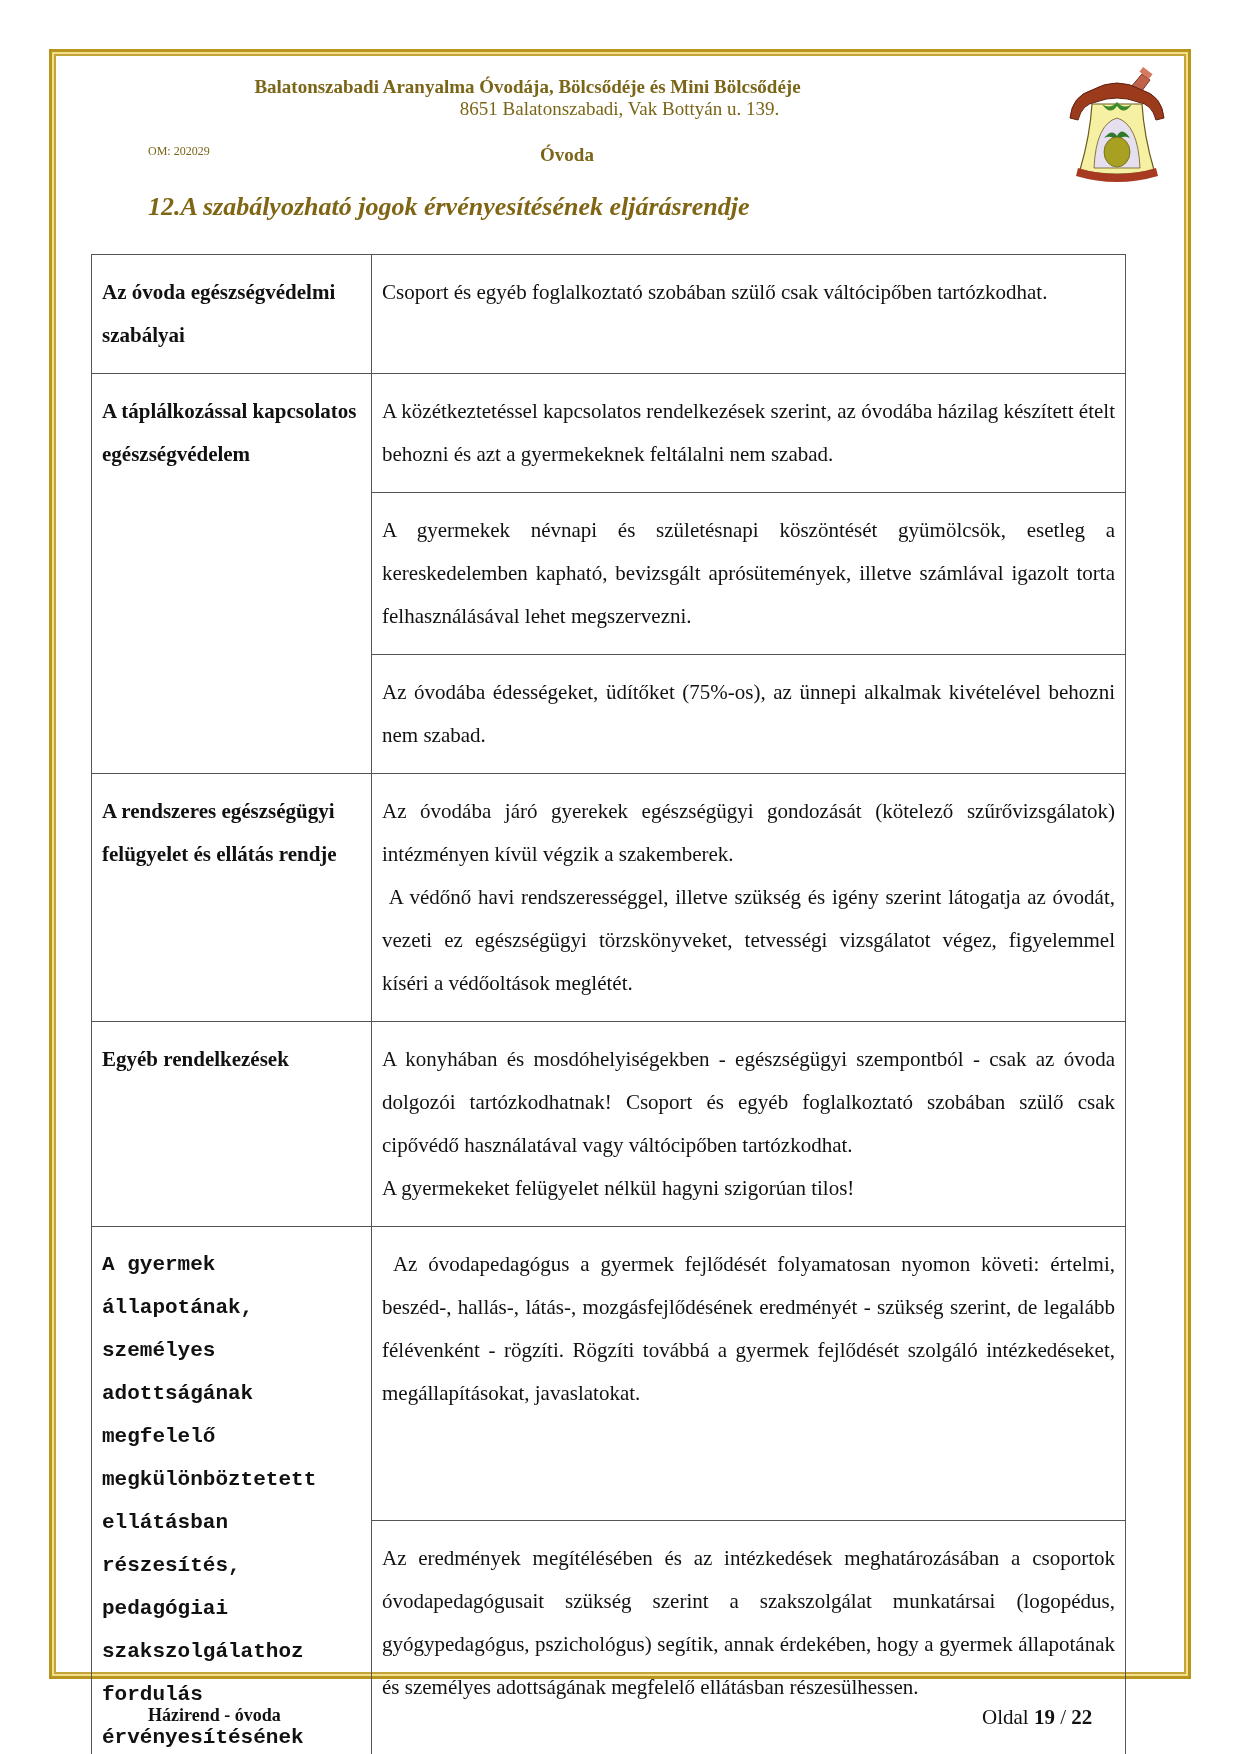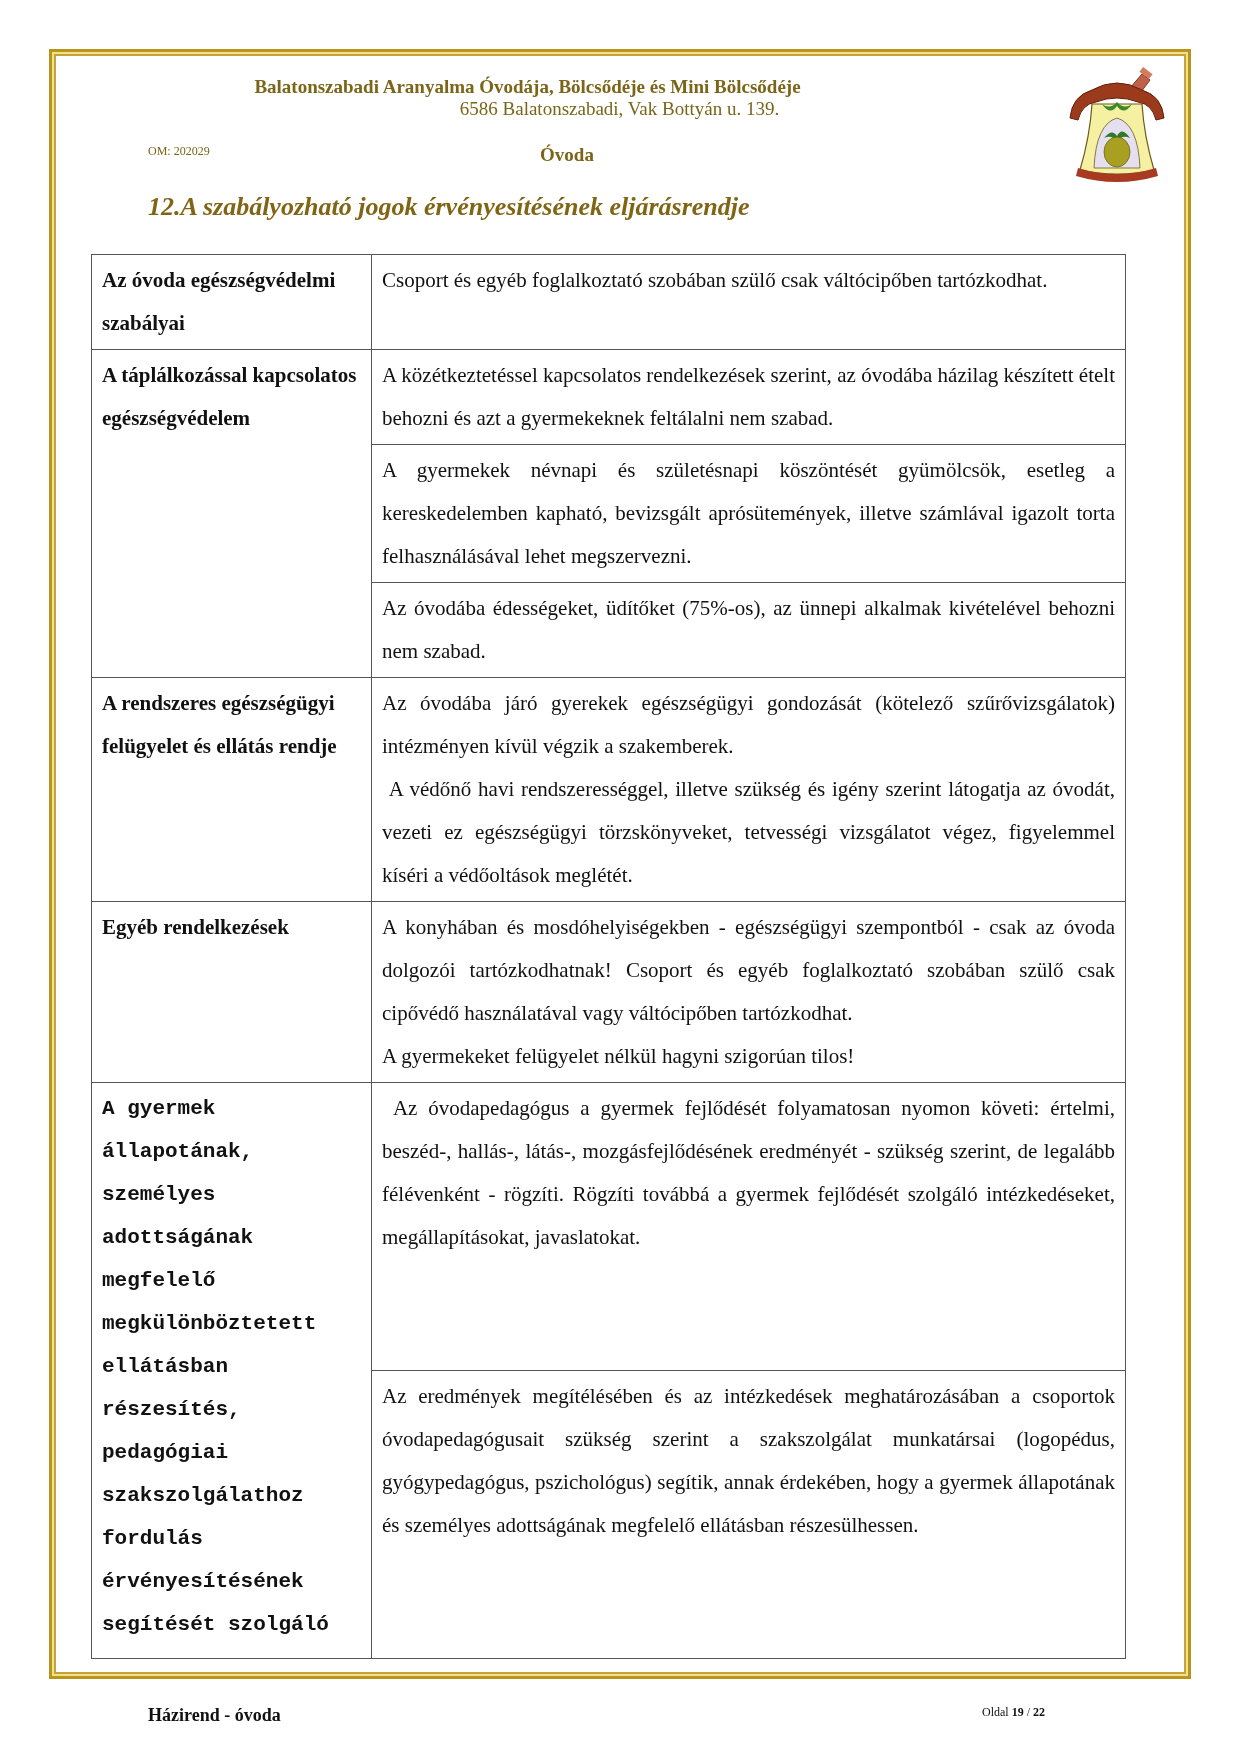--- a/index.html
+++ b/index.html
@@ -21,38 +21,38 @@
   .hdr-om { position: absolute; left: 148px; top: 144px; font-size: 12px; color: #7a6518; }
   .hdr-unit { position: absolute; left: 0; width: 1134px; top: 144px; text-align: center;
               font-weight: bold; font-size: 19px; color: #7a6518; }
   .logo { position: absolute; left: 1062px; top: 66px; width: 110px; height: 120px; }
 
   .section-title { position: absolute; left: 148px; top: 192px; font-size: 26px; font-weight: bold;
                    font-style: italic; color: #806514; }
 
   table.rules { position: absolute; left: 91px; top: 254px; width: 1035px;
                 border-collapse: collapse; font-size: 21px; line-height: 43px; }
-  table.rules td { border: 1.5px solid #555; vertical-align: top; padding: 4px 10px; }
+  table.rules td { border: 1.5px solid #555; vertical-align: top; padding: 16px 10px; }
   td.label { width: 259px; font-weight: bold; }
   td.content { text-align: justify; }
   .para { display: block; }
 
   .footer-left { position: absolute; left: 148px; top: 1705px; font-size: 18px; color: #111; font-weight: bold; }
-  .footer-right { position: absolute; left: 982px; top: 1705px; font-size: 12px; color: #111; }
+  .footer-right { position: absolute; left: 982px; top: 1705px; font-size: 21px; color: #111; }
   .footer-right b { font-weight: bold; }
 </style>
 </head>
 <body>
 
 <div class="frame-outer"></div>
 <div class="frame-mid"></div>
 <div class="frame-inner"></div>
 
 <div class="hdr-org">Balatonszabadi Aranyalma Óvodája, Bölcsődéje és Mini Bölcsődéje</div>
-<div class="hdr-addr">6586 Balatonszabadi, Vak Bottyán u. 139.</div>
+<div class="hdr-addr">8651 Balatonszabadi, Vak Bottyán u. 139.</div>
 <div class="hdr-om">OM: 202029</div>
 <div class="hdr-unit">Óvoda</div>
 
 <svg class="logo" viewBox="0 0 110 120">
 
   <path d="M68 22 L80 8 L88 14 L76 30 Z" fill="#c0624a" stroke="#7a3324" stroke-width="1"></path>
   <rect x="78" y="4" width="12" height="6" fill="#d47a5e" transform="rotate(38 84 7)"></rect>
 
   <path d="M30 38 Q28 70 18 104 Q55 112 92 104 Q82 70 80 38 Z" fill="#f6f0a2" stroke="#6b5a1a" stroke-width="1.2"></path>
 

